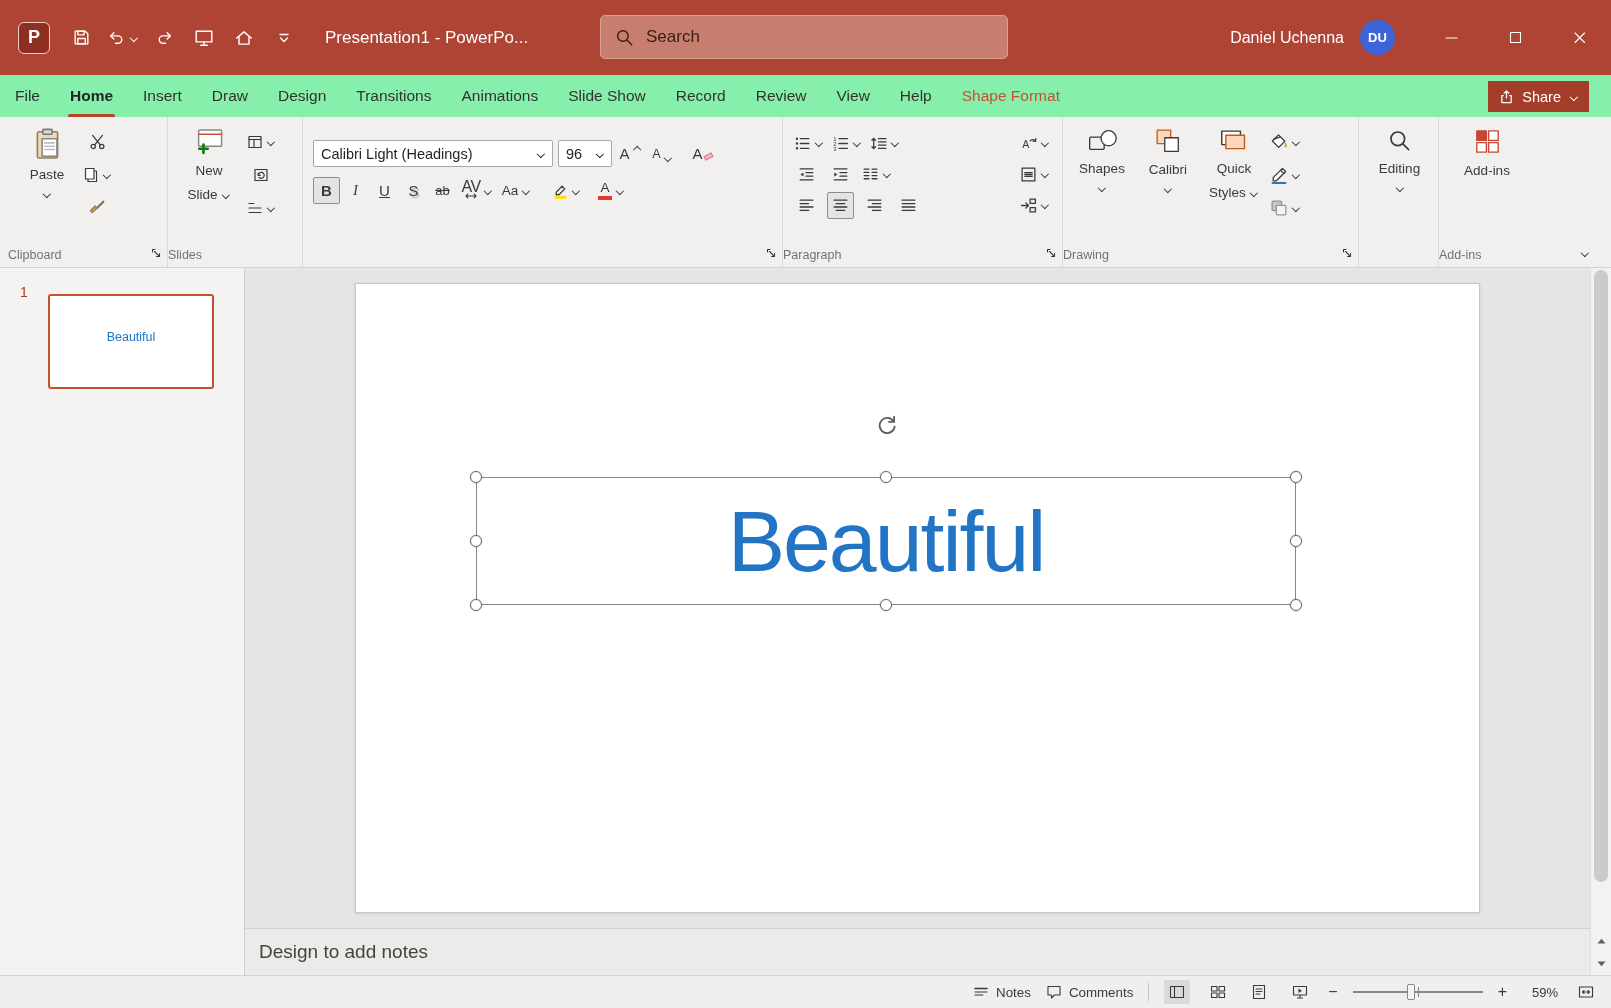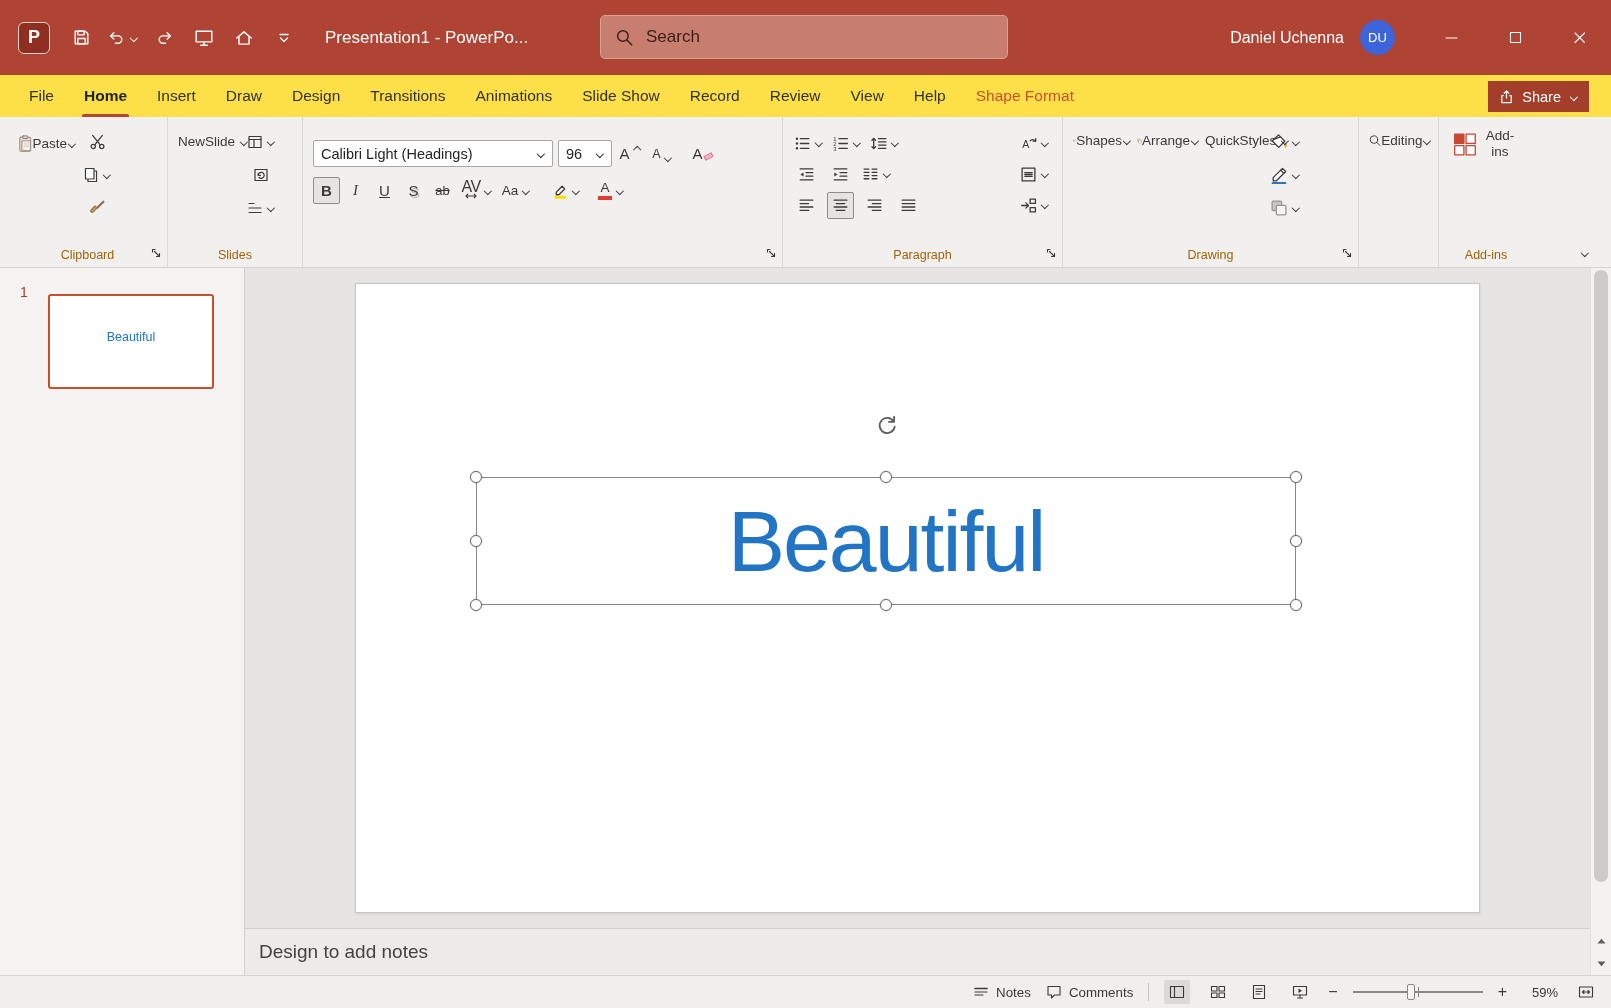--- a/index.html
+++ b/index.html
@@ -23,40 +23,40 @@
     border:1.6px solid #E9CFC8;display:flex;align-items:center;justify-content:center;font-weight:bold;font-size:18px;color:#fff}
   .qat{display:flex;align-items:center;margin-left:12px;gap:2px}
   .qat-btn{height:42px;min-width:38px;padding:0 5px;display:flex;align-items:center;justify-content:center;gap:3px;border-radius:4px;color:#fff}
   .tb-title{margin-left:22px;font-size:17px;white-space:nowrap}
   .search{position:absolute;left:600px;top:15px;width:408px;height:44px;background:#C87E6E;border:1px solid #D9A193;
     border-radius:5px;display:flex;align-items:center;padding:0 14px;gap:12px}
   .search input{flex:1;background:transparent;border:none;outline:none;font-size:17px;color:#2E1A15;font-family:inherit}
   .search input::placeholder{color:#3A201A;opacity:1}
   .tb-right{margin-left:auto;display:flex;align-items:center;height:100%}
   .user-name{font-size:16px;margin-right:16px;white-space:nowrap}
-  .avatar{width:35px;height:35px;border-radius:50%;background:#3D64D8;color:#fff;font-size:13px;font-weight:normal;
+  .avatar{width:35px;height:35px;border-radius:50%;background:#3D64D8;color:#fff;font-size:13px;font-weight:bold;
     display:flex;align-items:center;justify-content:center;margin-right:24px}
   .win-btn{width:64px;height:75px;display:flex;align-items:center;justify-content:center}
 
   
-  .tabrow{position:absolute;top:75px;left:0;right:0;height:42px;background:#fde047;display:flex;align-items:stretch;padding-left:14px}
+  .tabrow{position:absolute;top:75px;left:0;right:0;height:42px;background:#86efac;display:flex;align-items:stretch;}
   .tab{padding:0 15px;display:flex;align-items:center;font-size:15.5px;color:#33312F;position:relative;white-space:nowrap}
   .tab.active{font-weight:700;color:#242424}
   .tab.active::after{content:"";position:absolute;left:13px;right:13px;bottom:0;height:3.5px;background:#B7472A;border-radius:2px 2px 0 0}
   .tab.contextual{color:#C8502E}
   .share-btn{position:absolute;right:22px;top:6px;height:31px;background:#A33E2B;border-radius:0;color:#fff;
     display:flex;align-items:center;padding:0 11px;gap:8px;font-size:14.5px}
 
   
   .ribbon{position:absolute;top:117px;left:0;right:0;height:151px;background:#F1F0EF;border-bottom:1px solid #D4D2D0;display:flex;padding-left:8px}
   .group{position:relative;height:100%;border-right:1px solid #DCDAD8;padding:9px 8px 26px 10px;flex:none}
   .g-body{display:flex;align-items:flex-start;gap:6px}
-  .group-label{position:absolute;bottom:5px;left:0;right:0;text-align:center;font-size:12.5px;color:#a16207}
+  .group-label{position:absolute;bottom:5px;left:0;right:0;text-align:left;font-size:12.5px;color:#737373}
   .launcher{position:absolute;bottom:7px;right:5px;width:13px;height:13px;color:#5D5B59}
-  .bigbtn{display:flex;flex-direction:row;align-items:center;width:62px;padding-top:2px;gap:0;color:#3B3A39;font-size:13.5px;line-height:16px}
+  .bigbtn{display:flex;flex-direction:column;align-items:center;width:62px;padding-top:2px;gap:8px;color:#3B3A39;font-size:13.5px;line-height:16px}
   .bb-line{display:flex;align-items:center;gap:4px}
   .mini-col{display:flex;flex-direction:column;gap:6px;margin-top:2px}
   .sbtn{height:27px;min-width:27px;display:flex;align-items:center;justify-content:center;gap:3px;border-radius:2px;color:#3B3A39;border:1px solid transparent}
   .sbtn.toggle-active{background:#E6E4E2;border:1px solid #8F8D8B}
   .g-clipboard{width:160px}.g-slides{width:135px}.g-font{width:480px}.g-paragraph{width:280px}
   .g-drawing{width:296px}.g-editing{width:80px}.g-addins{width:94px}
   .frow{display:flex;align-items:center;gap:5px}
   .frow1{margin-top:14px}.frow2{margin-top:10px;gap:2px}
   .combo{height:27px;background:#fff;border:1px solid #A9A7A5;border-radius:2px;display:flex;align-items:center;
     padding:0 7px;font-size:14.5px;color:#252423;gap:6px;justify-content:space-between}
@@ -492,21 +492,21 @@
             <circle cx="18.5" cy="9" r="6.8" fill="#fff"></circle>
           </svg>
         <span class="bb-line">Shapes</span>
         <span class="chev"></span>
       </button>
       <button class="bigbtn" style="width:62px">
         <svg class="ic" width="26" height="26" viewBox="0 0 24 24">
             <rect x="2" y="2" width="12.5" height="12.5" fill="#FAD7BD" style="stroke:#C55A11"></rect>
             <rect x="9" y="9" width="12.5" height="12.5" fill="#fff"></rect>
           </svg>
-        <span class="bb-line">Arrange</span>
+        <span class="bb-line">Calibri</span>
         <span class="chev"></span>
       </button>
       <button class="bigbtn" style="width:58px">
         <svg class="ic" width="28" height="25" viewBox="0 0 24 21">
             <rect x="1.5" y="2.5" width="16" height="11.5" fill="#fff"></rect>
             <rect x="5" y="6" width="16" height="11.5" fill="#FAD7BD" style="stroke:#C55A11"></rect>
           </svg>
         <span class="bb-line">Quick</span>
         <span class="bb-line">
             <span>Styles</span>

